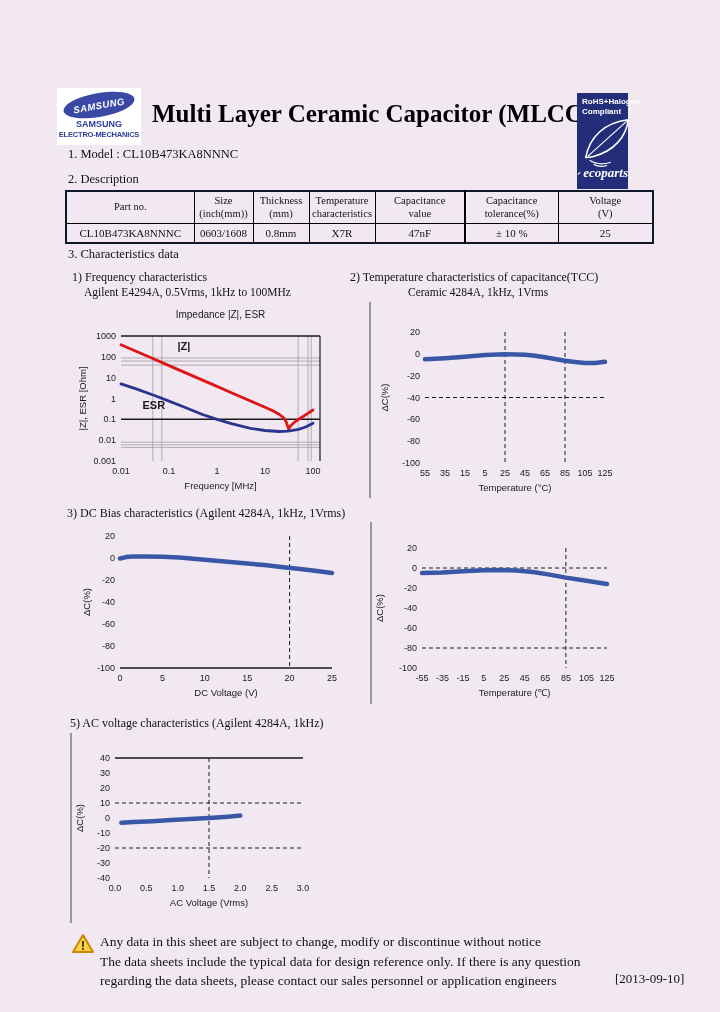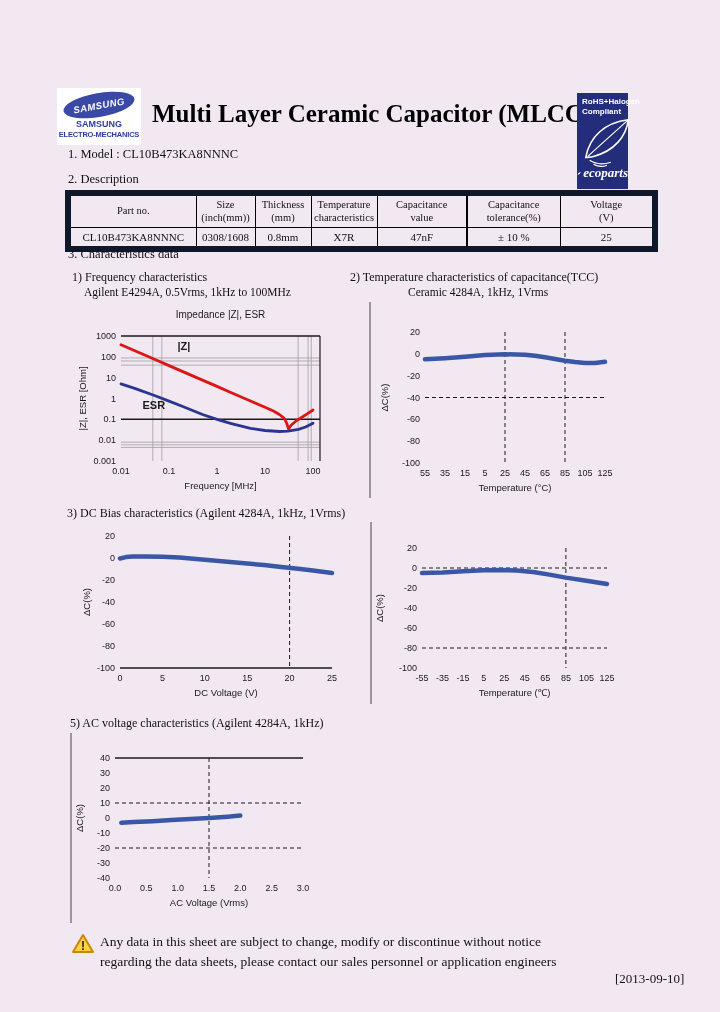--- a/index.html
+++ b/index.html
@@ -24,21 +24,21 @@
   .char-heading{position:absolute;left:68px;top:247px;font-size:12.5px;}
   .sec-title{position:absolute;font-size:12px;}
   .sec-sub{position:absolute;font-size:11.5px;}
   .s1t{left:72px;top:270px;} .s1s{left:84px;top:286px;}
   .s2t{left:350px;top:270px;} .s2s{left:408px;top:286px;}
   .s3t{left:67px;top:506px;}
   .s4t{left:348px;top:506px;}
   .s5t{left:70px;top:716px;}
 
   
-  .desc-table{position:absolute;left:65px;top:190px;width:587px;border-collapse:collapse;table-layout:fixed;text-align:center;border:6px solid #0f172a;}
+  .desc-table{position:absolute;left:65px;top:190px;width:587px;border-collapse:collapse;table-layout:fixed;text-align:center;border:2px solid #0f172a;}
   .desc-table th,.desc-table td{border:1px solid #000;padding:1px 2px;font-weight:normal;}
   .desc-table th{font-size:10.5px;white-space:pre-line;height:29px;line-height:1.15;}
   .desc-table td{font-size:11px;height:16px;}
   .desc-table th:nth-child(6),.desc-table td:nth-child(6){border-left:2px solid #000;}
   .desc-table col.c1{width:128px;} .desc-table col.c2{width:59px;} .desc-table col.c3{width:56px;}
   .desc-table col.c4{width:66px;} .desc-table col.c5{width:90px;} .desc-table col.c6{width:93px;} .desc-table col.c7{width:95px;}
 
   
   svg.chart{position:absolute;}
   svg text{font-family:"Liberation Sans",sans-serif;fill:#1a1a1a;}
@@ -113,21 +113,21 @@
 value</th>
           <th>Capacitance
 tolerance(%)</th>
           <th>Voltage
 (V)</th>
         </tr>
       </thead>
     <tbody>
         <tr>
           <td>CL10B473KA8NNNC</td>
-          <td>0308/1608</td>
+          <td>0603/1608</td>
           <td>0.8mm</td>
           <td>X7R</td>
           <td>47nF</td>
           <td>± 10 %</td>
           <td>25</td>
         </tr>
       </tbody>
   </table>
 
   <div class="char-heading">3. Characteristics data</div>
@@ -272,17 +272,18 @@
       <text x="13" y="85" text-anchor="middle" font-size="9.5" transform="rotate(-90 13 85)">ΔC(%)</text>
       <polyline points="51.3,89.8 63.8,89.1 82.6,88.2 101.4,87.1 120.2,86.1 139.0,85.0 157.8,83.7 170.3,82.6" fill="none" stroke="#3a57a7" stroke-width="4.5" stroke-linecap="round" stroke-linejoin="round"></polyline>
     </svg>
 
   <svg class="warn" width="24" height="21" viewBox="0 0 24 21">
     <polygon points="12,2 22,19 2,19" fill="#ffd23f" stroke="#c8860a" stroke-width="2" stroke-linejoin="round"></polygon>
     <text x="12" y="16.5" text-anchor="middle" font-size="12" font-weight="bold" fill="#222" font-family="Liberation Serif,serif">!</text>
   </svg>
   <div class="footer-lines">
     <div>Any data in this sheet are subject to change, modify or discontinue without notice</div>
+    <div>The data sheets include the typical data for design reference only. If there is any question</div>
     <div>regarding the data sheets, please contact our sales personnel or application engineers</div>
   </div>
   <div class="date">[2013-09-10]</div>
 
 </div>
 
 </body></html>

